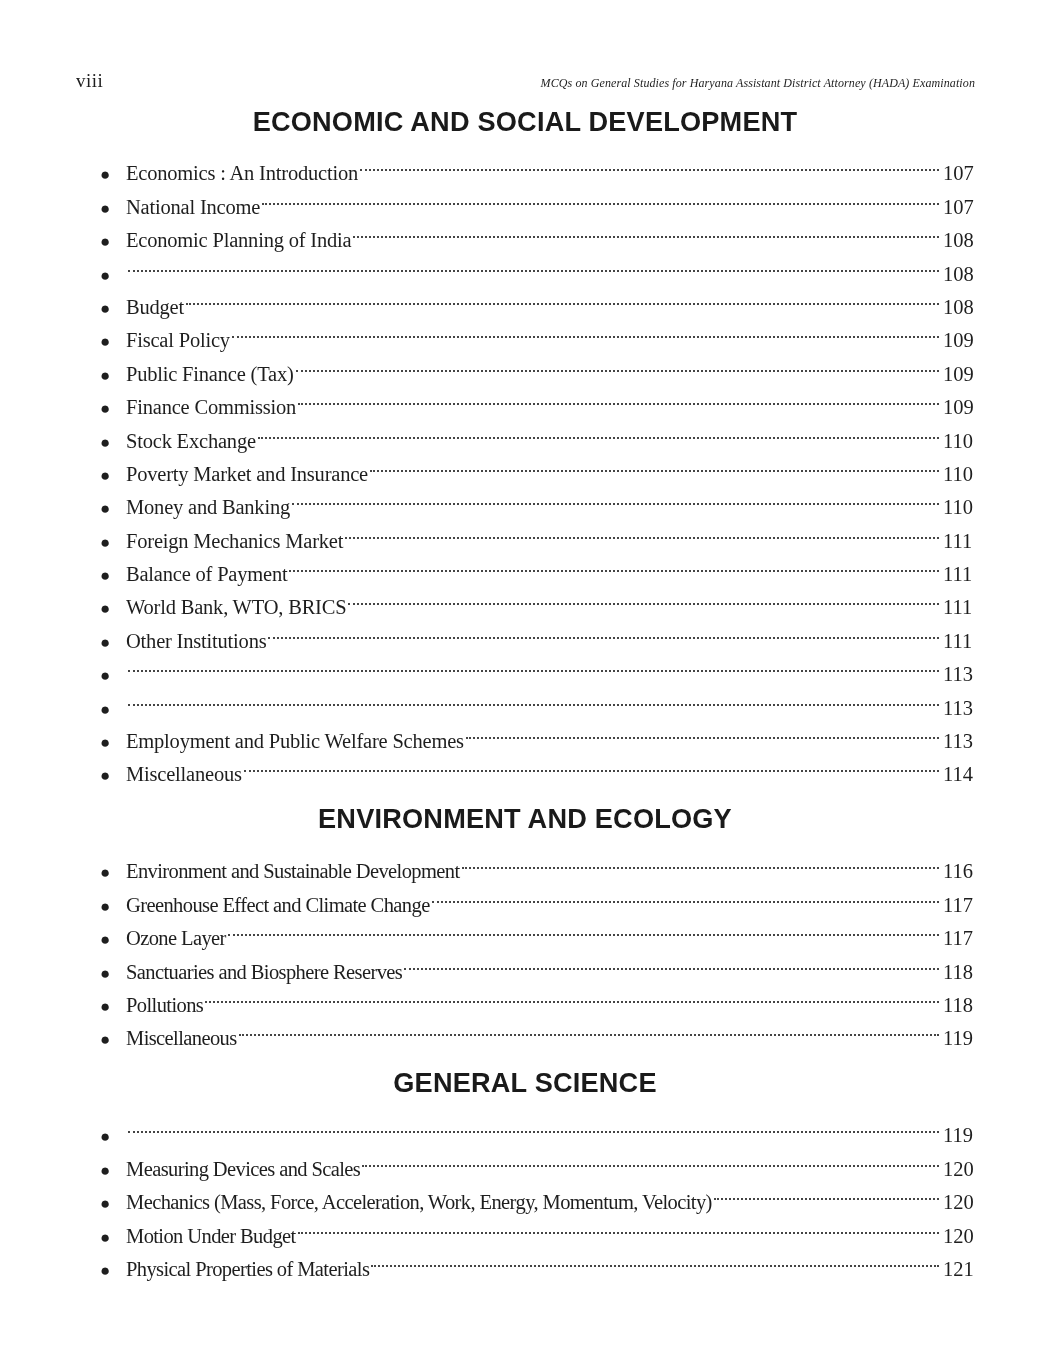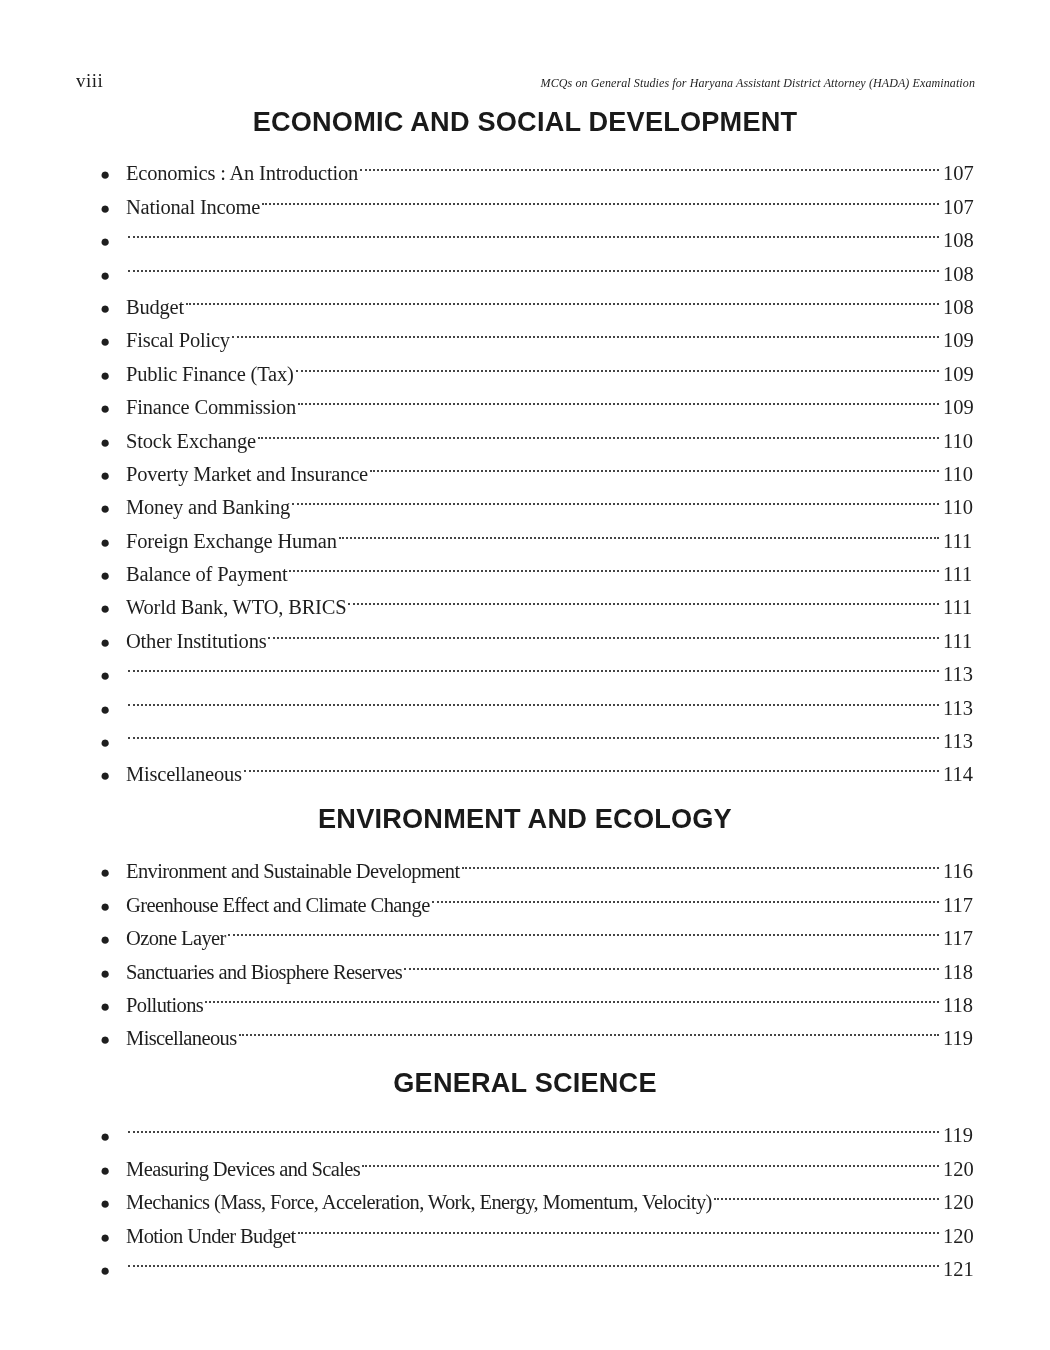--- a/index.html
+++ b/index.html
@@ -121,20 +121,21 @@
       <span class="entry-page">107</span>
     </li>
   <li class="toc-item">
       <span class="bullet">●</span>
       <span class="entry-title">National Income</span>
       <span class="leader"></span>
       <span class="entry-page">107</span>
     </li>
   <li class="toc-item">
       <span class="bullet">●</span>
+      <span class="entry-title">Economic Planning of India</span>
       <span class="leader"></span>
       <span class="entry-page">108</span>
     </li>
   <li class="toc-item">
       <span class="bullet">●</span>
       <span class="leader"></span>
       <span class="entry-page">108</span>
     </li>
   <li class="toc-item">
       <span class="bullet">●</span>
@@ -173,21 +174,21 @@
       <span class="entry-page">110</span>
     </li>
   <li class="toc-item">
       <span class="bullet">●</span>
       <span class="entry-title">Money and Banking</span>
       <span class="leader"></span>
       <span class="entry-page">110</span>
     </li>
   <li class="toc-item">
       <span class="bullet">●</span>
-      <span class="entry-title">Foreign Exchange Human</span>
+      <span class="entry-title">Foreign Mechanics Market</span>
       <span class="leader"></span>
       <span class="entry-page">111</span>
     </li>
   <li class="toc-item">
       <span class="bullet">●</span>
       <span class="entry-title">Balance of Payment</span>
       <span class="leader"></span>
       <span class="entry-page">111</span>
     </li>
   <li class="toc-item">
@@ -207,20 +208,21 @@
       <span class="leader"></span>
       <span class="entry-page">113</span>
     </li>
   <li class="toc-item">
       <span class="bullet">●</span>
       <span class="leader"></span>
       <span class="entry-page">113</span>
     </li>
   <li class="toc-item">
       <span class="bullet">●</span>
+      <span class="entry-title">Employment and Public Welfare Schemes</span>
       <span class="leader"></span>
       <span class="entry-page">113</span>
     </li>
   <li class="toc-item">
       <span class="bullet">●</span>
       <span class="entry-title">Miscellaneous</span>
       <span class="leader"></span>
       <span class="entry-page">114</span>
     </li>
 </ul>
@@ -285,16 +287,17 @@
       <span class="entry-page">120</span>
     </li>
   <li class="toc-item">
       <span class="bullet">●</span>
       <span class="entry-title">Motion Under Budget</span>
       <span class="leader"></span>
       <span class="entry-page">120</span>
     </li>
   <li class="toc-item">
       <span class="bullet">●</span>
+      <span class="entry-title">Physical Properties of Materials</span>
       <span class="leader"></span>
       <span class="entry-page">121</span>
     </li>
 </ul>
 
 </body></html>

